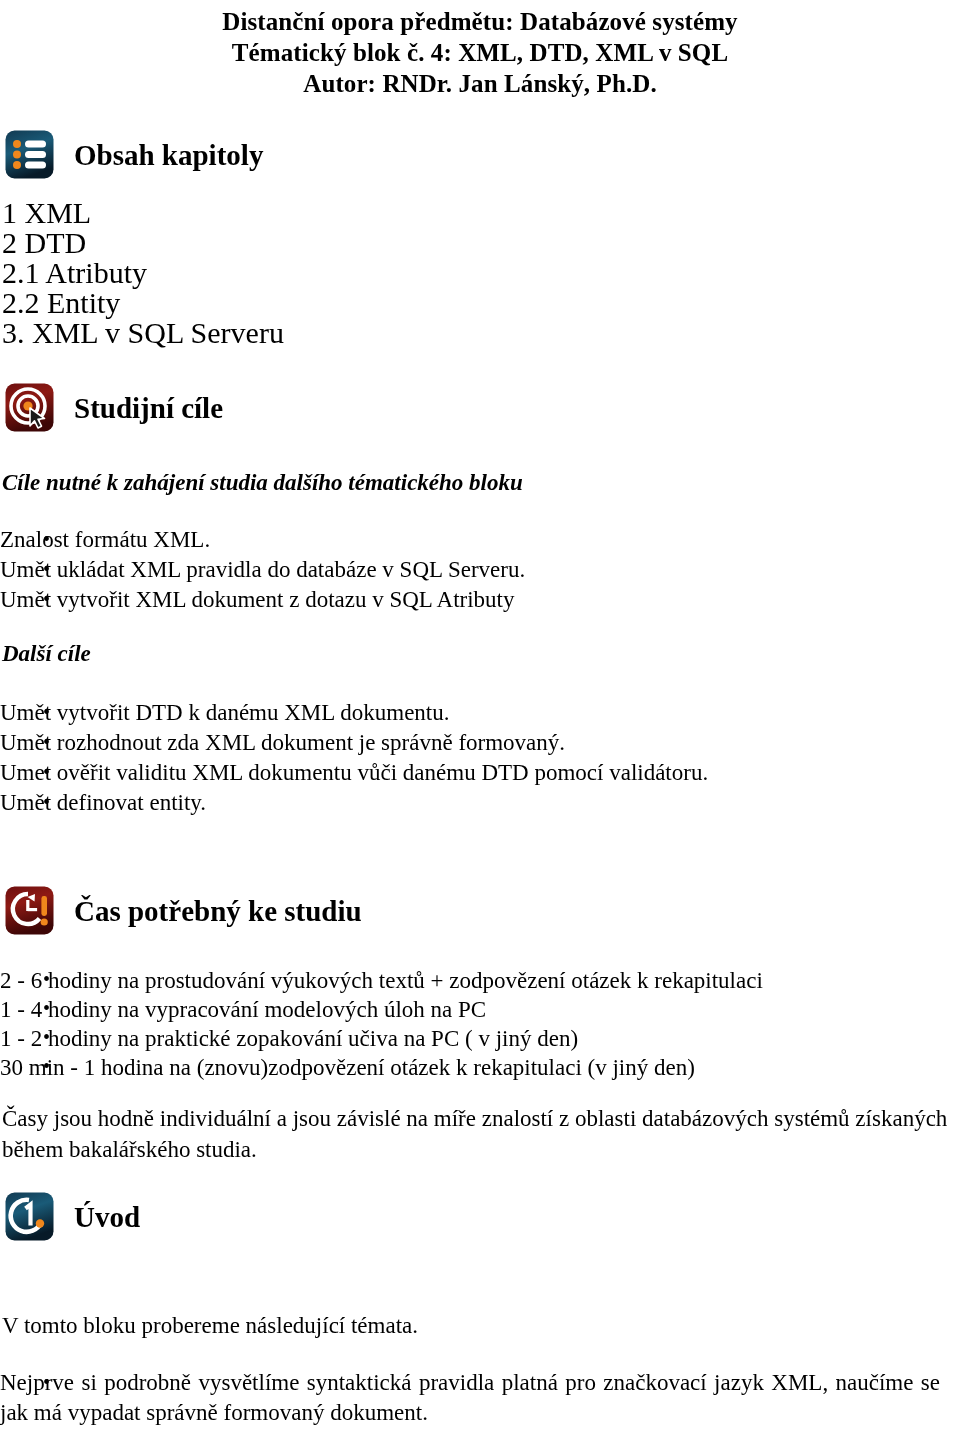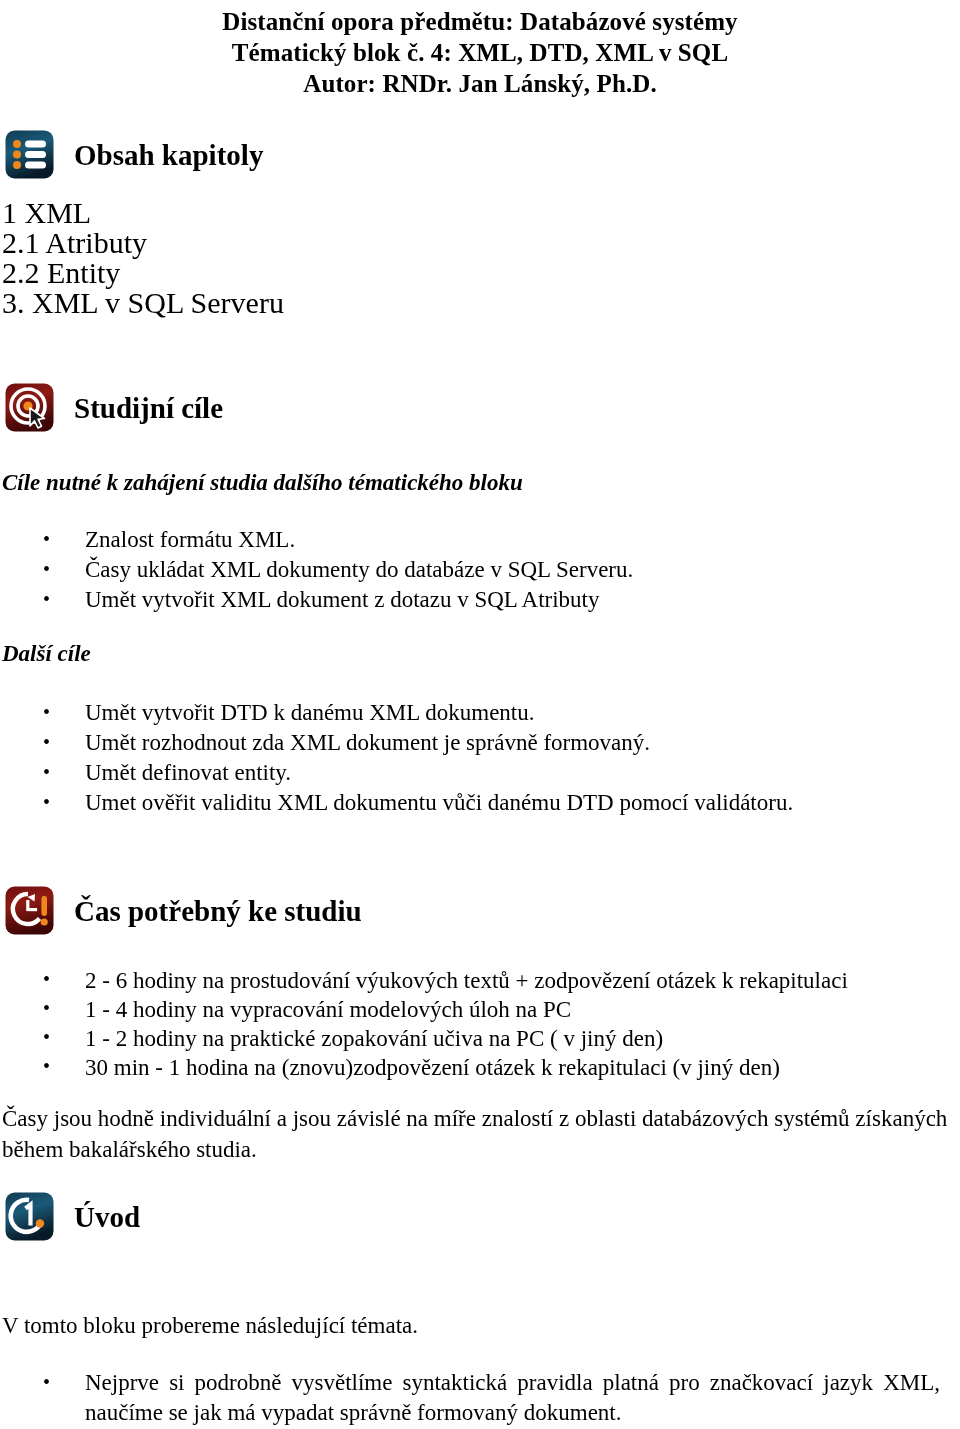--- a/index.html
+++ b/index.html
@@ -74,21 +74,20 @@
 
   ul.bl {
     list-style: none;
     margin: 0;
     padding: 0;
   }
   ul.bl > li {
     position: relative;
     font-size: 23px;
     line-height: 30px;
-    padding-left: 85px;
   }
   ul.bl > li::before {
     content: "\2022";
     position: absolute;
     left: 43px;
     top: -1px;
     font-size: 20px;
     line-height: 30px;
   }
   ul.bl.tight > li { line-height: 29px; }
@@ -150,20 +149,21 @@
         <rect x="20" y="10.5" width="21" height="7" rx="3.5" fill="#ffffff"></rect>
         <rect x="20" y="21" width="21" height="7" rx="3.5" fill="#ffffff"></rect>
         <rect x="20" y="31.5" width="21" height="7" rx="3.5" fill="#ffffff"></rect>
       </svg>
     </span>
     <span class="head-text">Obsah kapitoly</span>
   </div>
 
   <div class="abs" id="toc-list">
     <div class="toc-item">1 XML</div>
+    <div class="toc-item">2 DTD</div>
     <div class="toc-item">2.1 Atributy</div>
     <div class="toc-item">2.2 Entity</div>
     <div class="toc-item">3. XML v SQL Serveru</div>
   </div>
 
   <div class="abs section-head" id="goals-head">
     <span class="icon-wrap">
       <svg class="ic" viewBox="0 0 49 49" xmlns="http://www.w3.org/2000/svg">
         <defs>
           <linearGradient id="gred1" x1="0" y1="0" x2="0.3" y2="1">
@@ -179,31 +179,31 @@
         <path d="M25 25 L25 43 L29.5 37.8 L33 45 L36.5 43.2 L33 36.2 L39.5 35.5 Z" fill="#1a1a1a" stroke="#ffffff" stroke-width="1.6" stroke-linejoin="round"></path>
       </svg>
     </span>
     <span class="head-text">Studijní cíle</span>
   </div>
 
   <div class="abs bold-para" id="goals-sub">Cíle nutné k zahájení studia dalšího tématického bloku</div>
 
   <ul class="abs bl" id="goals-list">
     <li>Znalost formátu XML.</li>
-    <li>Časy ukládat XML dokumenty do databáze v SQL Serveru.</li>
+    <li>Umět ukládat XML pravidla do databáze v SQL Serveru.</li>
     <li>Umět vytvořit XML dokument z dotazu v SQL Atributy</li>
   </ul>
 
   <div class="abs bold-para" id="further-head">Další cíle</div>
 
   <ul class="abs bl" id="further-list">
     <li>Umět vytvořit DTD k danému XML dokumentu.</li>
     <li>Umět rozhodnout zda XML dokument je správně formovaný.</li>
+    <li>Umet ověřit validitu XML dokumentu vůči danému DTD pomocí validátoru.</li>
     <li>Umět definovat entity.</li>
-    <li>Umet ověřit validitu XML dokumentu vůči danému DTD pomocí validátoru.</li>
   </ul>
 
   <div class="abs section-head" id="time-head">
     <span class="icon-wrap">
       <svg class="ic" viewBox="0 0 49 49" xmlns="http://www.w3.org/2000/svg">
         <defs>
           <linearGradient id="gred2" x1="0" y1="0" x2="0.3" y2="1">
             <stop offset="0%" stop-color="#6d0f0f"></stop>
             <stop offset="40%" stop-color="#8e1a14"></stop>
             <stop offset="100%" stop-color="#3d0606"></stop>

